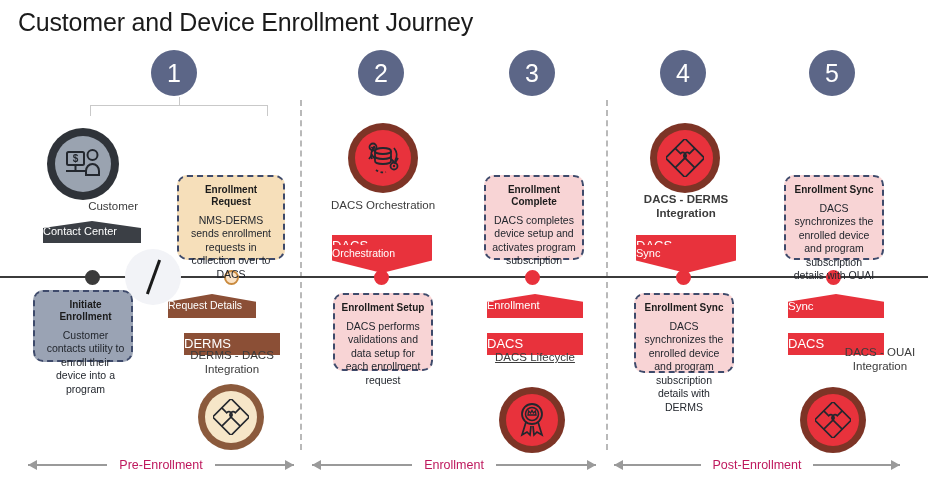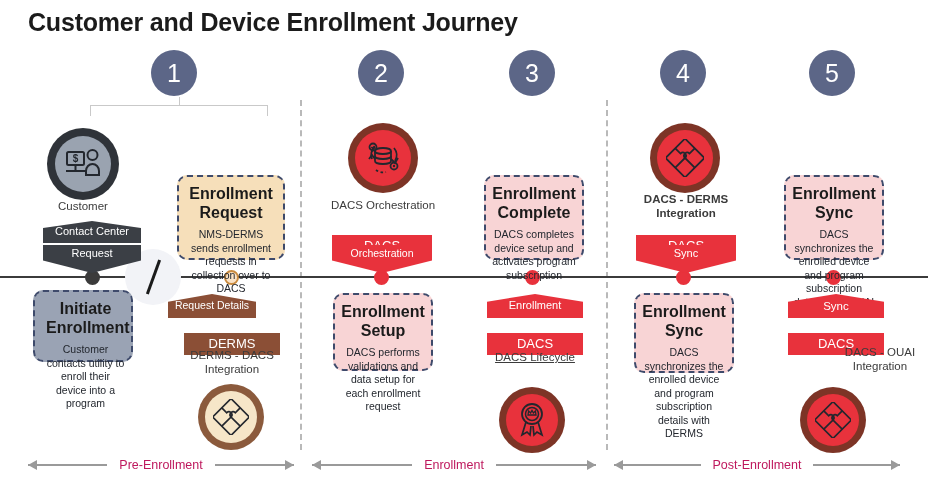--- a/index.html
+++ b/index.html
@@ -7,23 +7,23 @@
     width: 928px; height: 491px;
     background: #ffffff;
     font-family: "Liberation Sans", sans-serif;
     overflow: hidden;
     position: relative;
   }
   .stage { position: absolute; inset: 0; }
 
   .title {
     position: absolute;
-    left: 28px; top: 8px;
+    left: 18px; top: 8px;
     font-size: 25px;
-    font-weight: bold;
+    font-weight: normal;
     color: #1b1b1b;
     letter-spacing: -0.2px;
   }
 
   
   .step-circle {
     position: absolute;
     width: 46px; height: 46px;
     border-radius: 50%;
     background: #5c6687;
@@ -82,21 +82,21 @@
     position: absolute;
     text-align: center;
     font-size: 11.5px;
     color: #3b3b3b;
     line-height: 1.22;
   }
 
   
   .banner {
     position: absolute;
-    display: flex; align-items: center; justify-content: center;
+    display: flex; align-items: center; justify-content: flex-start;
     color: #ffffff;
     text-align: center;
     line-height: 1.05;
   }
   .banner.up-top {     
     clip-path: polygon(0% 100%, 0% 32%, 50% 0%, 100% 32%, 100% 100%);
   }
   .banner.flat { clip-path: none; margin-top: 14px; }
   .banner.down-arrow { 
     clip-path: polygon(0% 0%, 100% 0%, 100% 55%, 50% 100%, 0% 55%);
@@ -104,21 +104,21 @@
 
   
   .callout {
     position: absolute;
     border-radius: 10px;
     border: 2px dashed #3e4a6b;
     padding: 7px 6px 8px;
     text-align: center;
   }
   .callout .c-title {
-    font-size: 16px; font-weight: bold; color: #1b1b1b;
+    font-size: 10px; font-weight: bold; color: #1b1b1b;
     line-height: 1.2; margin-bottom: 6px;
   }
   .callout .c-body {
     font-size: 10.5px; color: #23272e; line-height: 1.28;
   }
   .callout.tan  { background: #f6dfba; }
   .callout.gray { background: #9aa3b4; padding-left: 11px; }
   .callout.pink { background: #f8d4d5; }
 
   
@@ -195,27 +195,24 @@
       <svg width="38" height="34" viewBox="0 0 38 34">
         <rect x="3" y="5" width="17" height="13" rx="1.5" fill="none" stroke="#23272e" stroke-width="2"></rect>
         <text x="11.5" y="15" font-size="10" font-family="Liberation Sans, sans-serif" fill="#23272e" text-anchor="middle" font-weight="bold">$</text>
         <circle cx="28.5" cy="8" r="5" fill="none" stroke="#23272e" stroke-width="2"></circle>
         <path d="M22 24c0-4 3-7 6.5-7s6.5 3 6.5 7v4H22z" fill="none" stroke="#23272e" stroke-width="2"></path>
         <path d="M2 24h20" stroke="#23272e" stroke-width="2" fill="none"></path>
         <path d="M11.5 18v6" stroke="#23272e" stroke-width="2" fill="none"></path>
       </svg>
     </div>
   </div>
-  <div class="icon-label" style="left:28px; top:199px; width:110px;">Customer</div>
+  <div class="icon-label" style="left:28px; top:199px; width:110px;text-align:right;">Customer</div>
 
   <div class="banner up-top" style="left:43px; top:221px; width:98px; height:22px; background:#3b3f45; font-size:11px;">
     <span>Contact Center</span>
-  </div>
-  <div class="banner down-arrow" style="left:43px; top:245px; width:98px; height:28px; background:#3b3f45; font-size:11px; align-items:flex-start; padding-top:3px;">
-    <span>Request</span>
   </div>
 
   <div class="callout gray" style="left:33px; top:290px; width:100px; height:72px;">
     <div class="c-title">
       <span>Initiate</span><br>
       <span>Enrollment</span>
     </div>
     <div class="c-body">Customer contacts utility to enroll their device into a program</div>
   </div>
 

